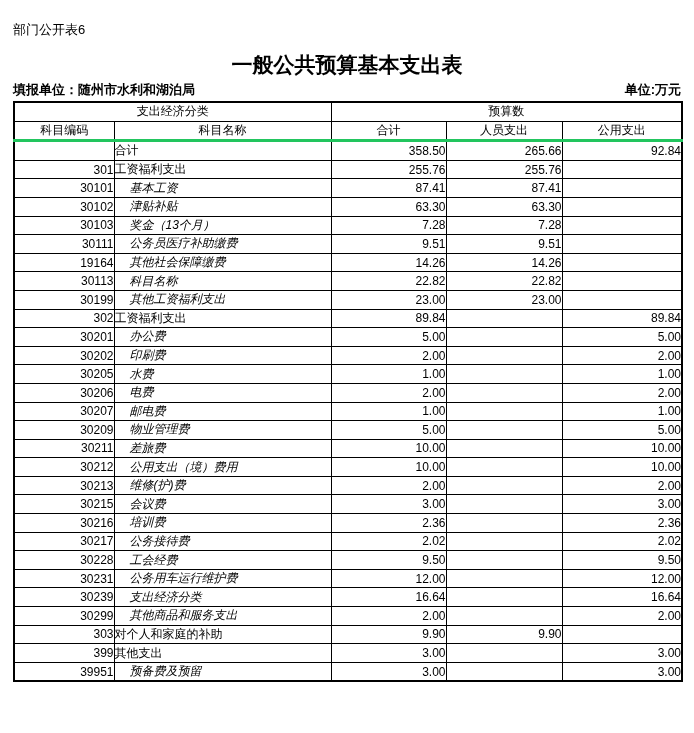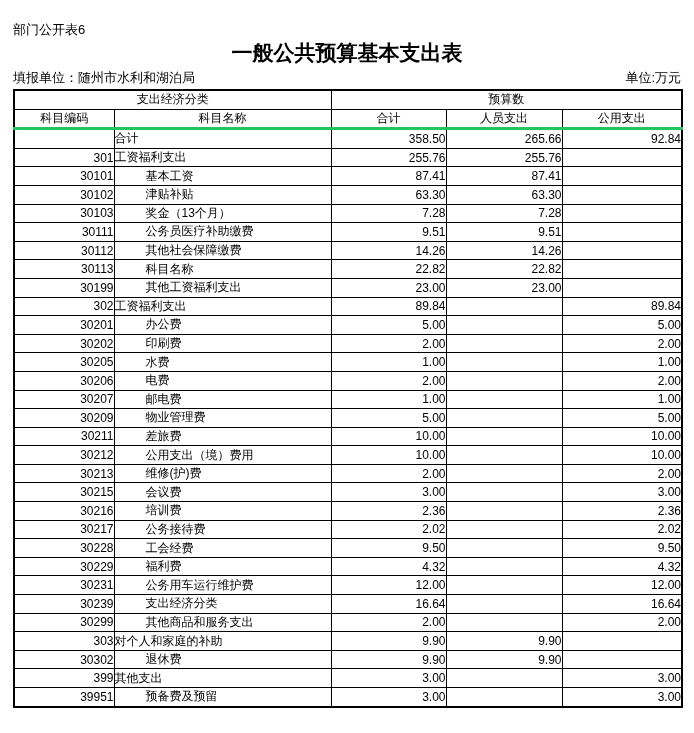--- a/index.html
+++ b/index.html
@@ -23,28 +23,28 @@
     padding-top: 22px;
     font-size: 13px;
     line-height: 15px;
     text-align: left;
   }
   .page-title {
     font-size: 21px;
     font-weight: bold;
     text-align: center;
     line-height: 24px;
-    margin-top: 4px;
+    margin-top: 16px;
   }
   .meta-row {
     display: flex;
     justify-content: space-between;
     align-items: flex-end;
     font-size: 13px;
-    font-weight: normal;
+    font-weight: bold;
     margin-top: 5px;
     margin-bottom: 3px;
     line-height: 16px;
   }
   table.budget {
     border-collapse: collapse;
     table-layout: fixed;
     width: 668px;
     border: 2px solid #000;
   }
@@ -57,21 +57,21 @@
     overflow: hidden;
     white-space: nowrap;
     vertical-align: middle;
   }
   table.budget thead tr.subhead th {
     border-bottom: 3px solid #22c55e;
   }
   th.center { text-align: center; }
   td.code { text-align: right; padding-left: 3px; }
   td.name { text-align: left; padding-left: 3px; }
-  td.name.indent { padding-left: 31px; }
+  td.name.indent { padding-left: 15px; font-style: italic; }
   td.num { text-align: right; padding-right: 4px; }
 </style>
 </head>
 <body>
 
 <div class="page">
   <div class="doc-label">部门公开表6</div>
   <div class="page-title">一般公共预算基本支出表</div>
   <div class="meta-row">
     <span>填报单位：随州市水利和湖泊局</span>
@@ -135,21 +135,21 @@
           <td class="num"></td>
         </tr>
         <tr>
           <td class="code">30111</td>
           <td class="name indent">公务员医疗补助缴费</td>
           <td class="num">9.51</td>
           <td class="num">9.51</td>
           <td class="num"></td>
         </tr>
         <tr>
-          <td class="code">30112</td>
+          <td class="code">19164</td>
           <td class="name indent">其他社会保障缴费</td>
           <td class="num">14.26</td>
           <td class="num">14.26</td>
           <td class="num"></td>
         </tr>
         <tr>
           <td class="code">30113</td>
           <td class="name indent">科目名称</td>
           <td class="num">22.82</td>
           <td class="num">22.82</td>
@@ -254,27 +254,20 @@
           <td class="num">2.02</td>
         </tr>
         <tr>
           <td class="code">30228</td>
           <td class="name indent">工会经费</td>
           <td class="num">9.50</td>
           <td class="num"></td>
           <td class="num">9.50</td>
         </tr>
         <tr>
-          <td class="code">30229</td>
-          <td class="name indent">福利费</td>
-          <td class="num">4.32</td>
-          <td class="num"></td>
-          <td class="num">4.32</td>
-        </tr>
-        <tr>
           <td class="code">30231</td>
           <td class="name indent">公务用车运行维护费</td>
           <td class="num">12.00</td>
           <td class="num"></td>
           <td class="num">12.00</td>
         </tr>
         <tr>
           <td class="code">30239</td>
           <td class="name indent">支出经济分类</td>
           <td class="num">16.64</td>
@@ -284,27 +277,20 @@
         <tr>
           <td class="code">30299</td>
           <td class="name indent">其他商品和服务支出</td>
           <td class="num">2.00</td>
           <td class="num"></td>
           <td class="num">2.00</td>
         </tr>
         <tr>
           <td class="code">303</td>
           <td class="name">对个人和家庭的补助</td>
-          <td class="num">9.90</td>
-          <td class="num">9.90</td>
-          <td class="num"></td>
-        </tr>
-        <tr>
-          <td class="code">30302</td>
-          <td class="name indent">退休费</td>
           <td class="num">9.90</td>
           <td class="num">9.90</td>
           <td class="num"></td>
         </tr>
         <tr>
           <td class="code">399</td>
           <td class="name">其他支出</td>
           <td class="num">3.00</td>
           <td class="num"></td>
           <td class="num">3.00</td>

